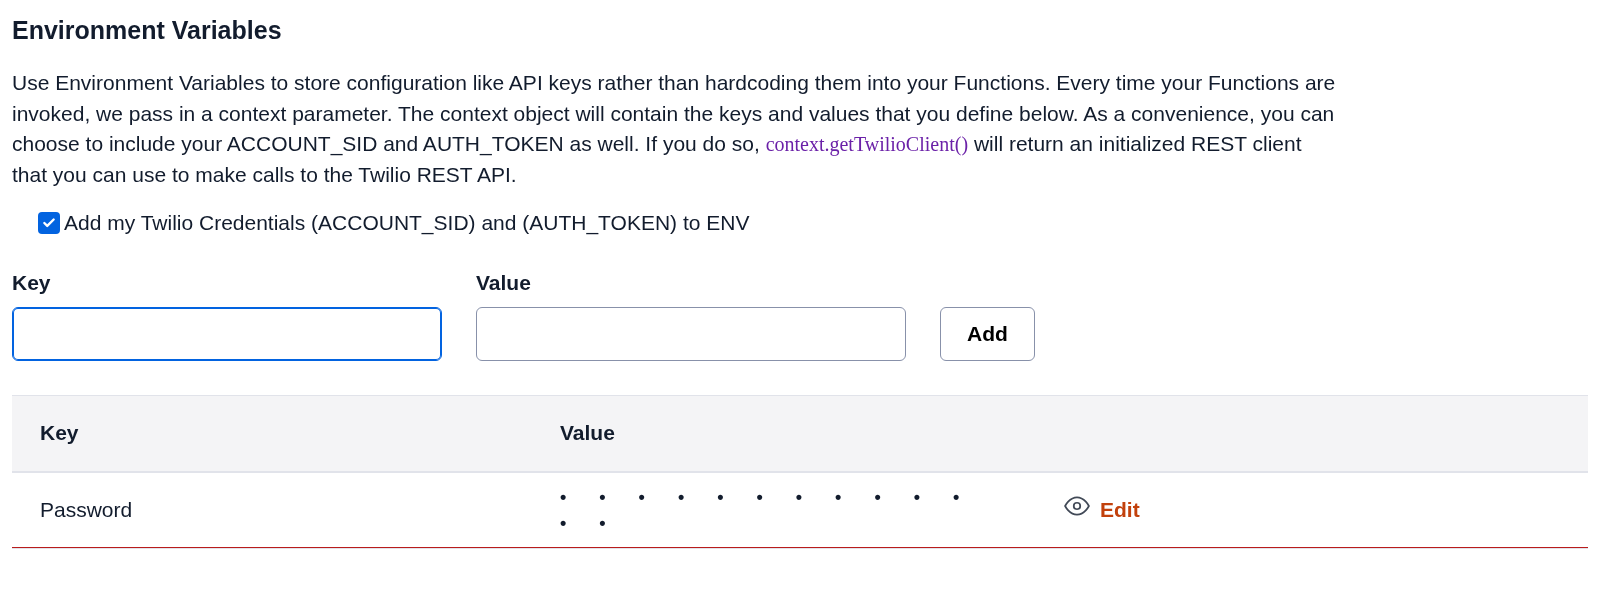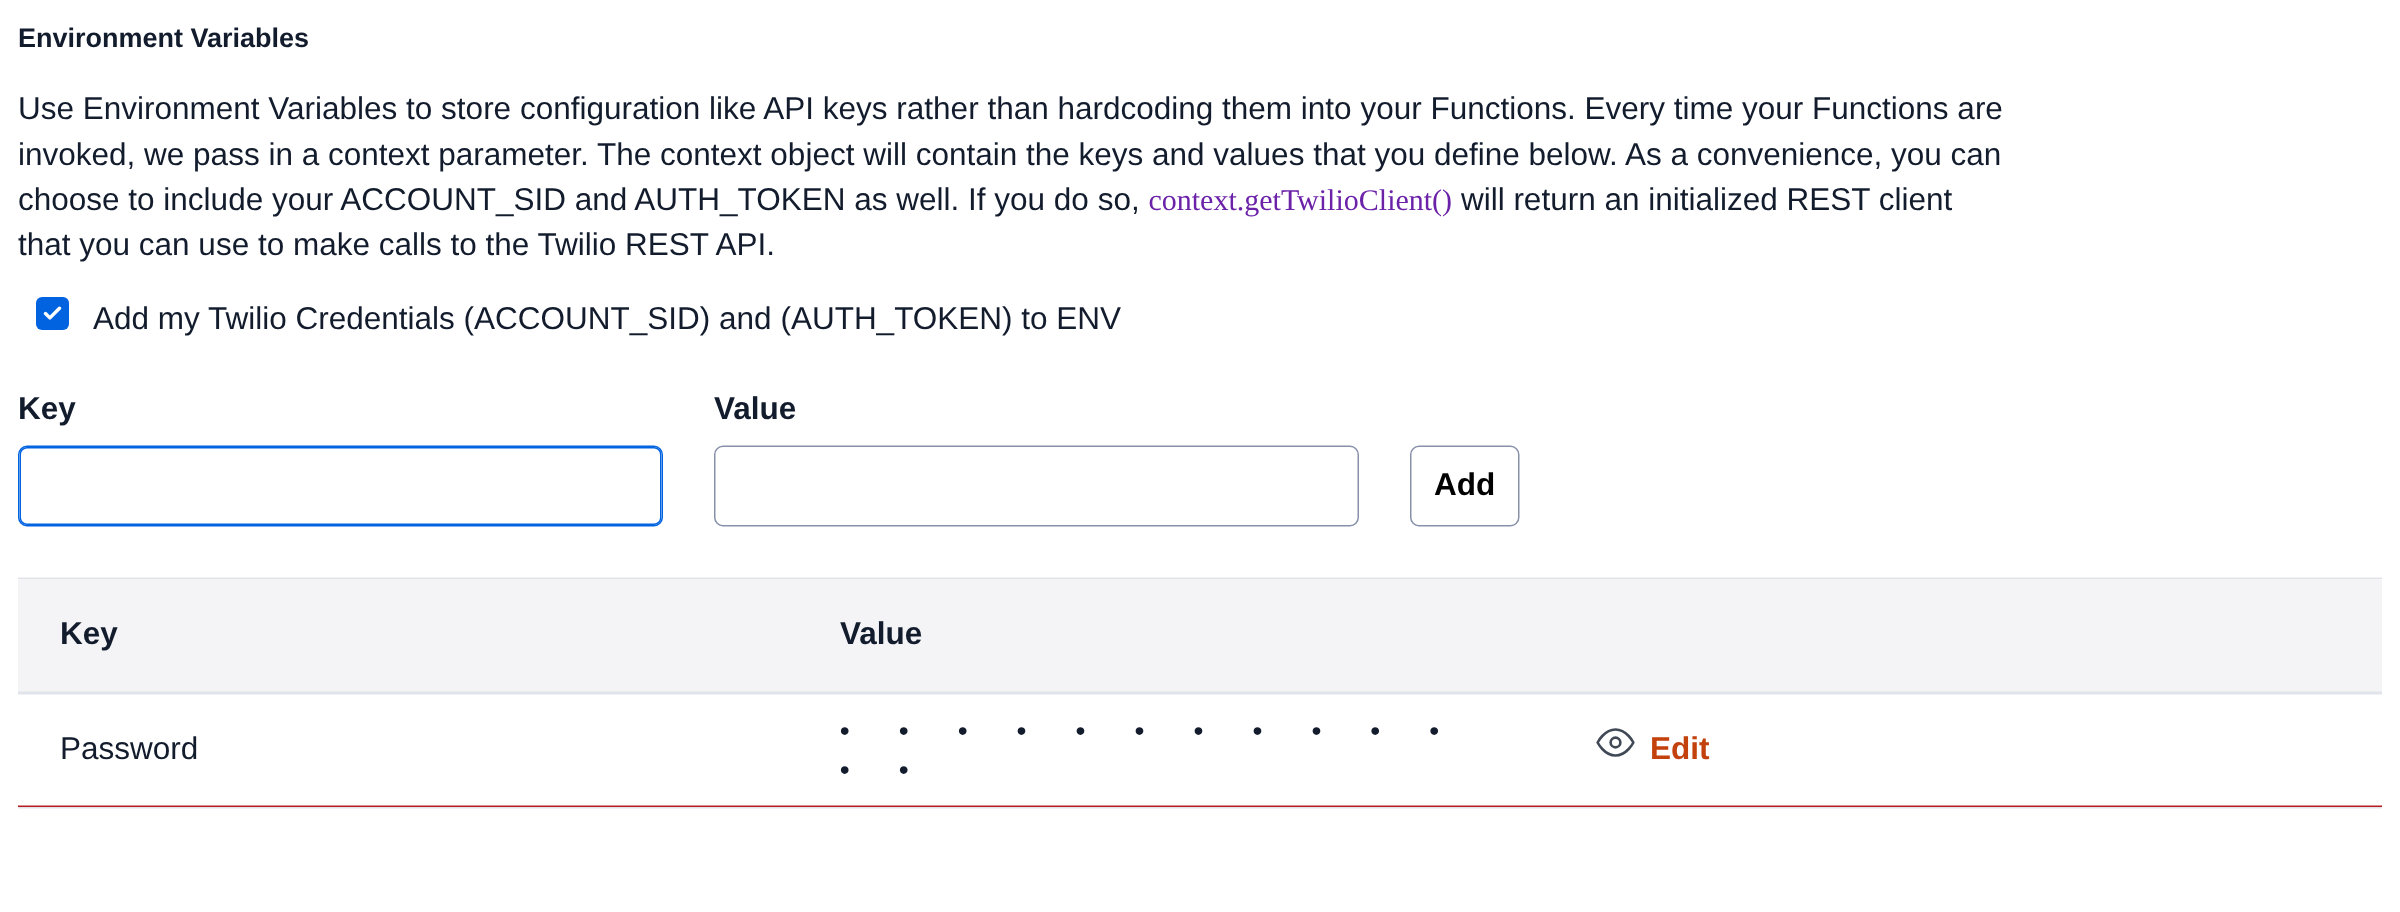--- a/index.html
+++ b/index.html
@@ -7,38 +7,38 @@
     margin: 0;
     padding: 12px;
     font-family: -apple-system, BlinkMacSystemFont, "Segoe UI", Helvetica, Arial, sans-serif;
     color: #121c2d;
     font-size: 20px;
     line-height: 1.45;
     background: #fff;
   }
   h2.section-title {
     margin: 0 0 20px 0;
-    font-size: 18px;
+    font-size: 25px;
     font-weight: 700;
   }
   p.description {
     margin: 0 0 18px 0;
     font-size: 21px;
     max-width: 1330px;
   }
   code.inline-code {
     font-family: Liberation Serif, serif;
     color: #6b21a8; 
     font-size: 20px;
   }
   .checkbox-row {
     display: flex;
-    align-items: flex-start;
-    gap: 16px;
-    margin: 16px 0 30px 12px;
+    align-items: center;
+    gap: 4px;
+    margin: 16px 0 30px 26px;
   }
   .checkbox {
     width: 22px;
     height: 22px;
     border-radius: 4px;
     background: #0263e0;
     display: inline-flex;
     align-items: center;
     justify-content: center;
     flex: 0 0 auto;
@@ -72,21 +72,21 @@
     background:#fff;
   }
   .text-input.focused {
     border-color: #0263e0;
     box-shadow: 0 0 0 1px #0263e0 inset;
   }
   .key-field .text-input { width: 430px; }
   .value-field .text-input { width: 430px; }
   .add-button {
     height: 54px;
-    padding: 0 15px;
+    padding: 0 26px;
     border: 1px solid #8891aa;
     background: #fff;
     border-radius: 6px;
     font-size: 21px;
     font-weight: 600;
     cursor: pointer;
   }
 
   .env-table {
     margin-top: 34px;

